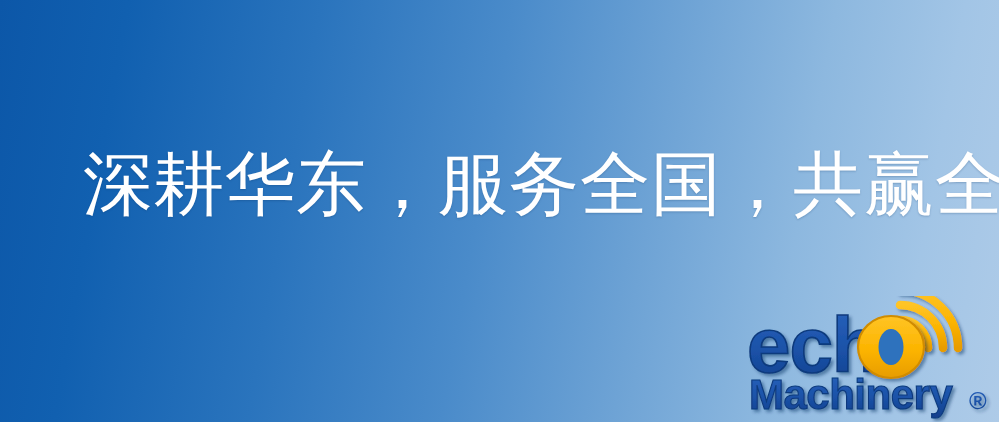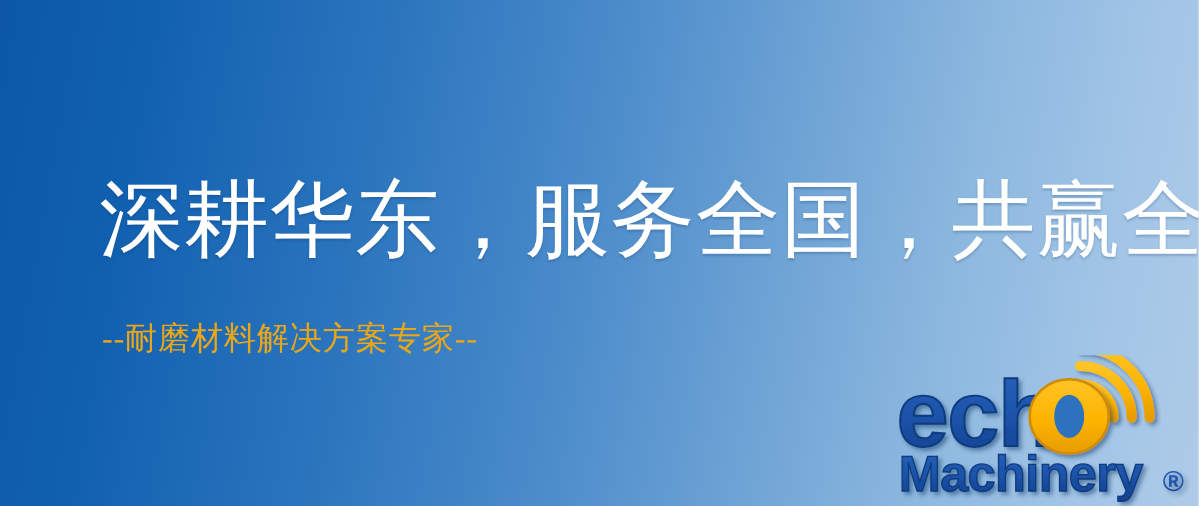--- a/index.html
+++ b/index.html
@@ -69,21 +69,20 @@
     height: 126px;
   }
 </style>
 </head>
 <body>
 
 <div class="banner">
 
   <div class="headline">深耕华东，服务全国，共赢全球</div>
 
-  <div class="subtitle">--耐磨材料解决方案专家--</div>
 
   <div class="logo">
     <svg viewBox="0 0 254 126" xmlns="http://www.w3.org/2000/svg" aria-hidden="true">
       <defs>
         <linearGradient id="blueGrad" x1="0" y1="0" x2="0" y2="1">
           <stop offset="0%" stop-color="#2a63bd"></stop>
           <stop offset="55%" stop-color="#1b52a8"></stop>
           <stop offset="100%" stop-color="#123f8c"></stop>
         </linearGradient>
         <linearGradient id="goldGrad" x1="0" y1="0" x2="0" y2="1">

